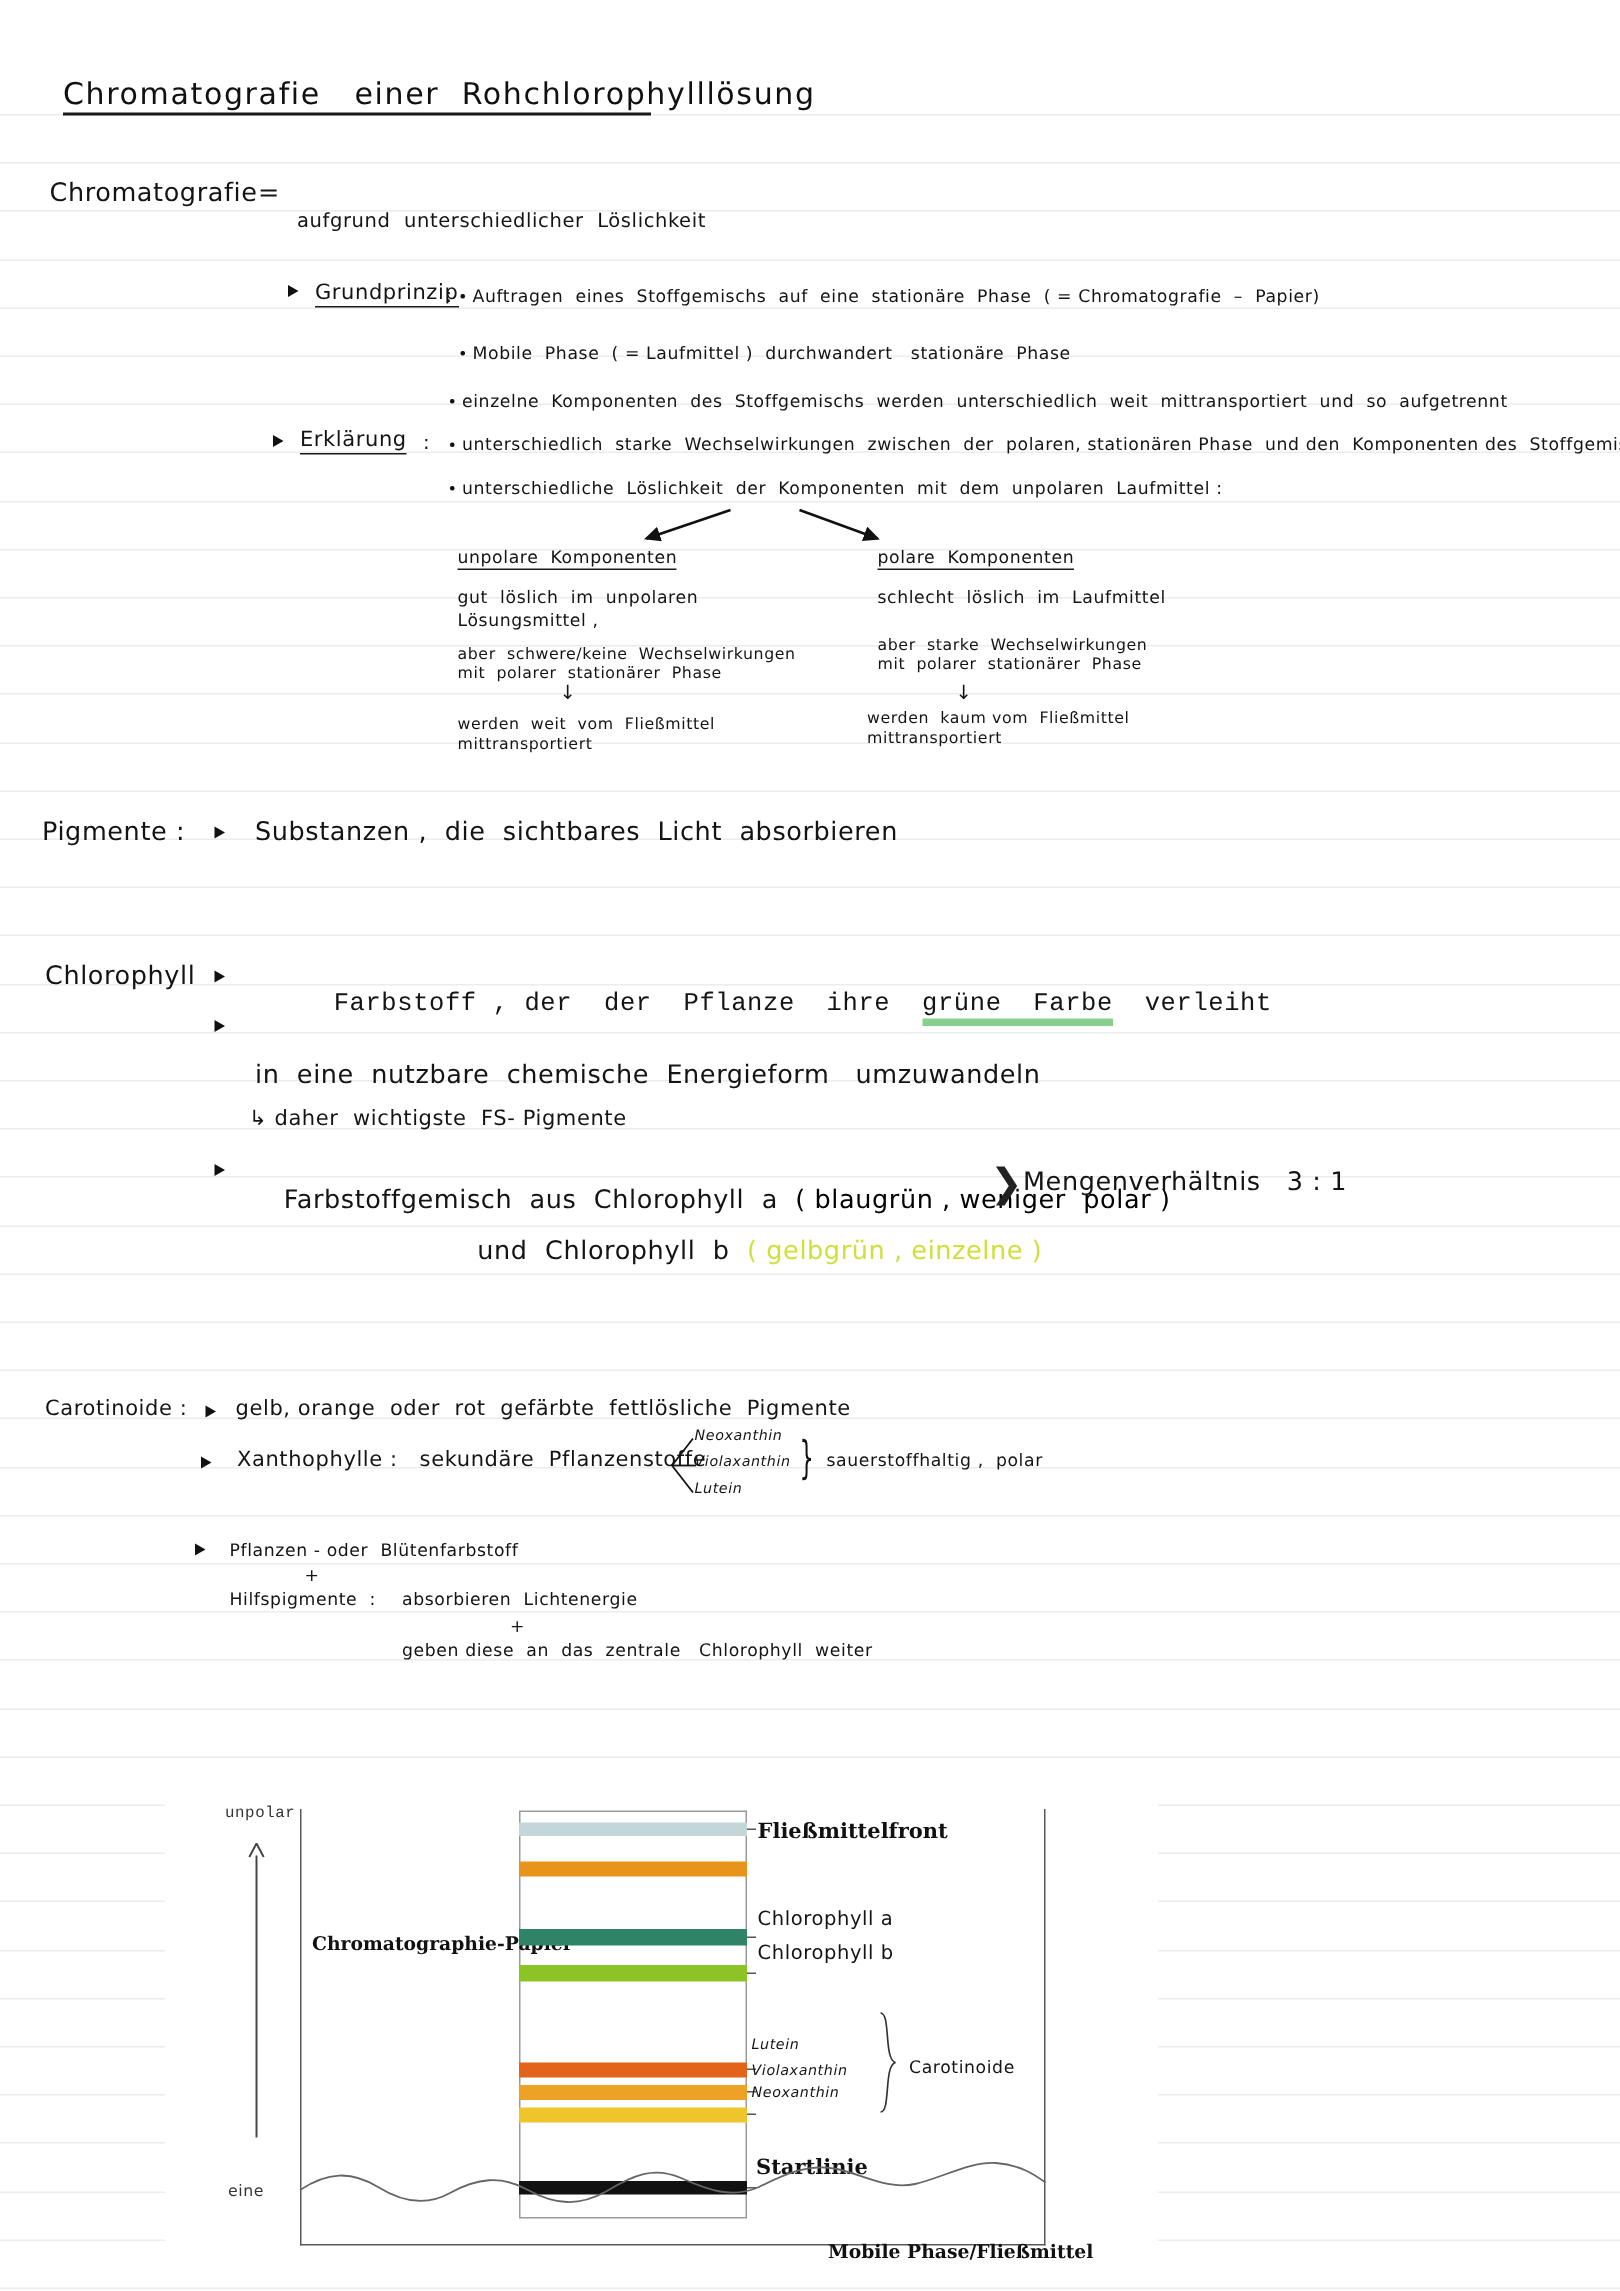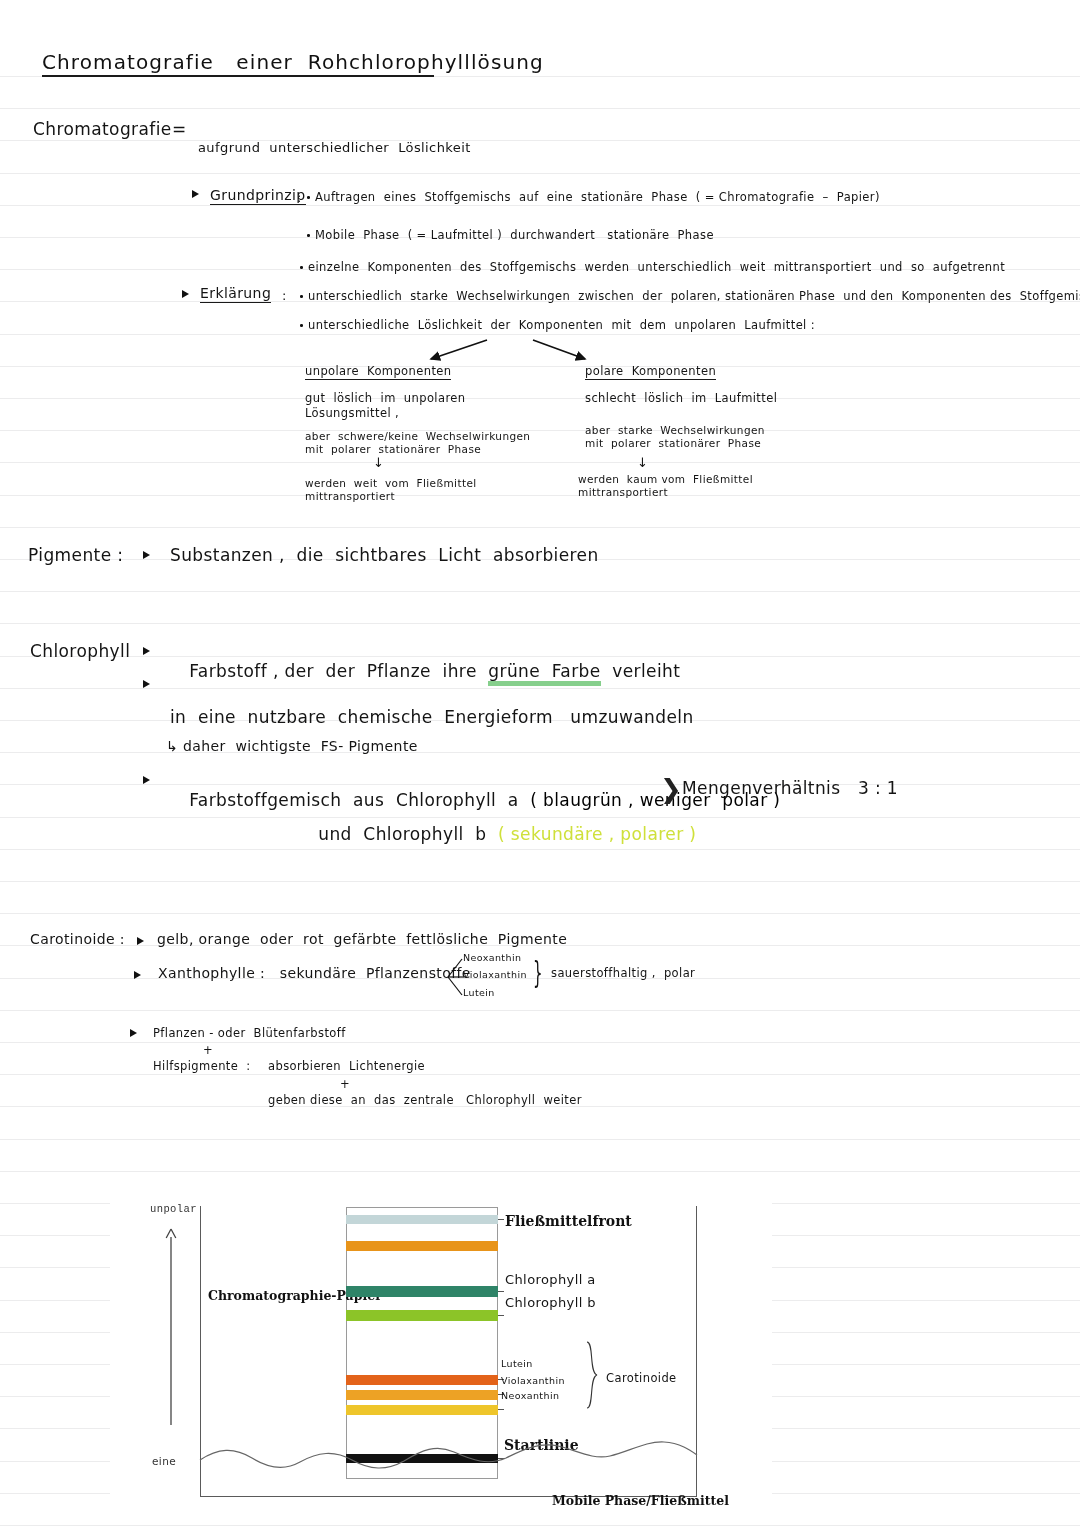--- a/index.html
+++ b/index.html
@@ -28,21 +28,21 @@
     font-size: 20px; letter-spacing: 1.1px; color:#111;
   }
   .title-rule {
     position:absolute; height:1.6px; background:#1a1a1a;
   }
   .t15 { font-size: 17px; }
   .t14 { font-size: 14px; }
   .t13 { font-size: 13px; }
   .t12 { font-size: 11.5px; }
   .t11 { font-size: 10.5px; }
-  .t10 { font-size: 9.5px; }
+  .t10 { font-size: 9.5px; font-style: italic; }
 
   .ul { border-bottom: 1.4px solid #1a1a1a; padding-bottom: 1px; }
 
   
   .tri {
     position: absolute;
     width: 0; height: 0;
     border-left: 7px solid #111;
     border-top: 4.5px solid transparent;
     border-bottom: 4.5px solid transparent;
@@ -196,34 +196,34 @@
   <div class="hw t13" style="left:637px; top:455px;">↓</div>
   <div class="hw t11" style="left:578px; top:473px;">werden  kaum vom  Fließmittel</div>
   <div class="hw t11" style="left:578px; top:486px;">mittransportiert</div>
 
   <div class="hw t15" style="left:28px; top:545px;">Pigmente :</div>
   <div class="tri" style="left:143px; top:551px;"></div>
   <div class="hw t15" style="left:170px; top:545px;">Substanzen ,  die  sichtbares  Licht  absorbieren</div>
 
   <div class="hw t15" style="left:30px; top:641px;">Chlorophyll</div>
   <div class="tri" style="left:143px; top:647px;"></div>
-  <div class="hw t15" style="left:166px; top:641px;">
+  <div class="hw t15" style="left:180px; top:641px;font-family:Liberation Mono, monospace;">
     <span>Farbstoff , der  der  Pflanze  ihre  </span><span class="hl-green">grüne  Farbe</span><span>  verleiht</span>
   </div>
 
   <div class="tri" style="left:143px; top:680px;"></div>
   <div class="hw t15" style="left:170px; top:707px;">in  eine  nutzbare  chemische  Energieform   umzuwandeln</div>
   <div class="hw t14" style="left:166px; top:738px;">↳ daher  wichtigste  FS- Pigmente</div>
 
   <div class="tri" style="left:143px; top:776px;"></div>
   <div class="hw t15" style="left:166px; top:770px;">
     <span>Farbstoffgemisch  aus  Chlorophyll  a  </span><span class="c-blue">( blaugrün , weniger  polar )</span>
   </div>
   <div class="hw t15" style="left:295px; top:804px;">
-    <span>und  Chlorophyll  b  </span><span class="c-ygreen">( sekundäre , polarer )</span>
+    <span>und  Chlorophyll  b  </span><span class="c-ygreen">( gelbgrün , einzelne )</span>
   </div>
   <div class="hw" style="left:660px; top:774px; font-size:26px; color:#222;">❯</div>
   <div class="hw t15" style="left:682px; top:778px;">Mengenverhältnis   3 : 1</div>
 
   <div class="hw t14" style="left:30px; top:931px;">Carotinoide :</div>
   <div class="tri" style="left:137px; top:937px;"></div>
   <div class="hw t14" style="left:157px; top:931px;">gelb, orange  oder  rot  gefärbte  fettlösliche  Pigmente</div>
 
   <div class="tri" style="left:134px; top:971px;"></div>
   <div class="hw t14" style="left:158px; top:965px;">Xanthophylle :   sekundäre  Pflanzenstoffe</div>

